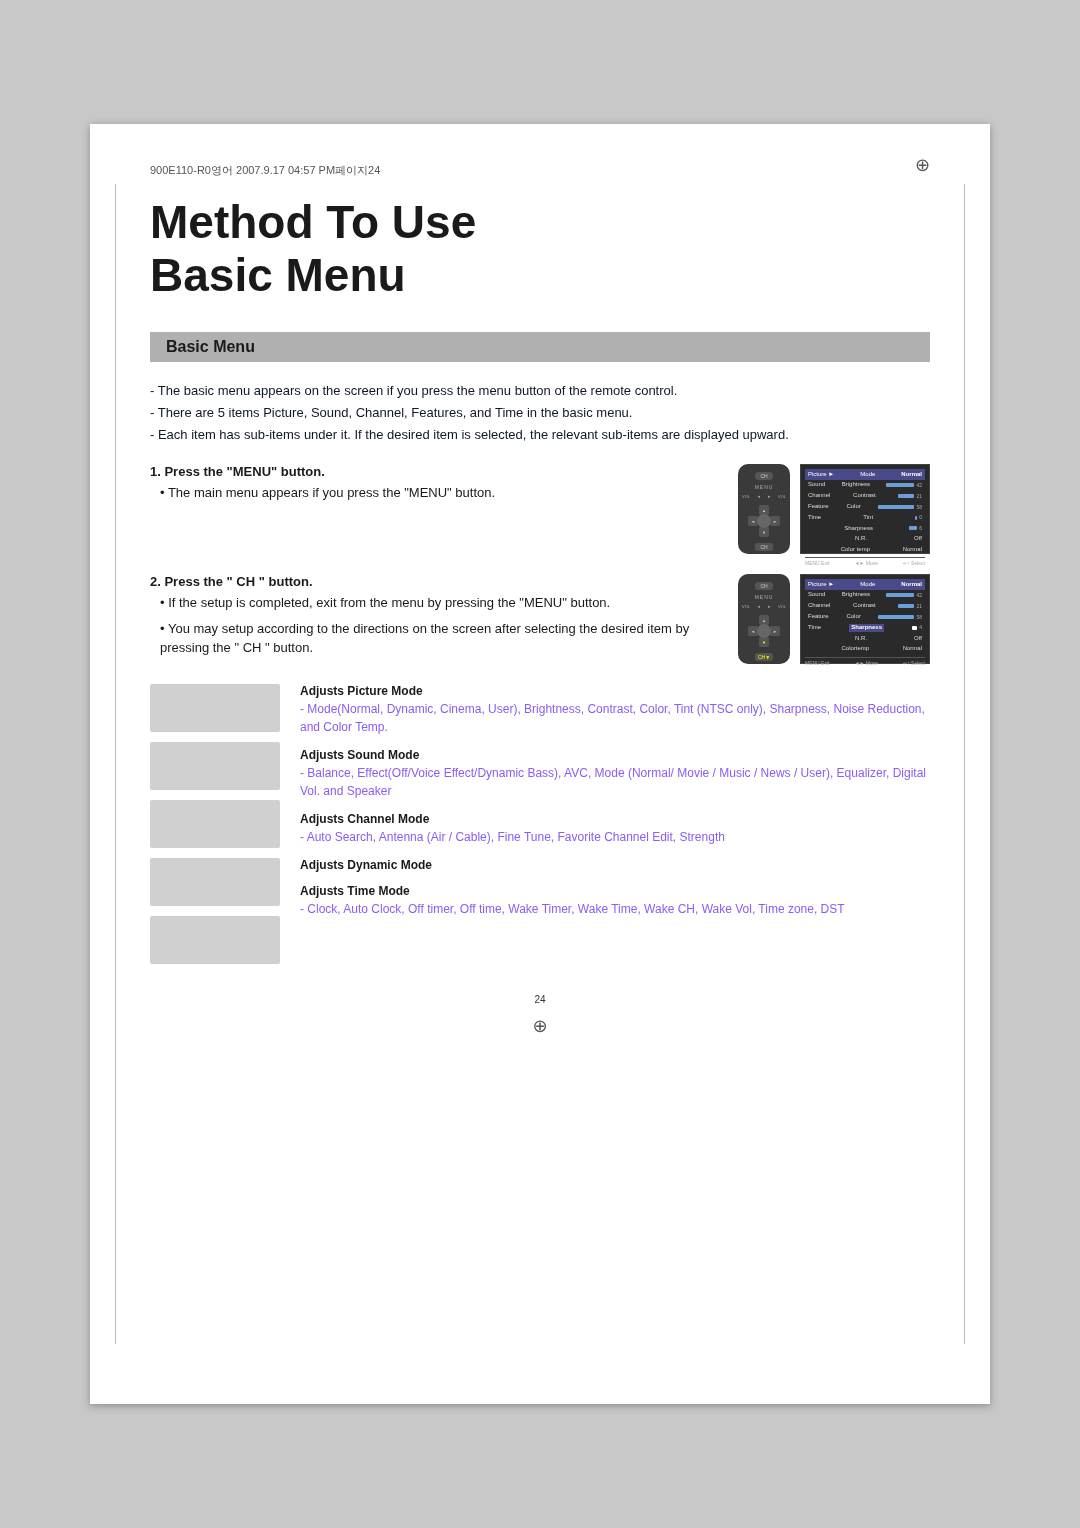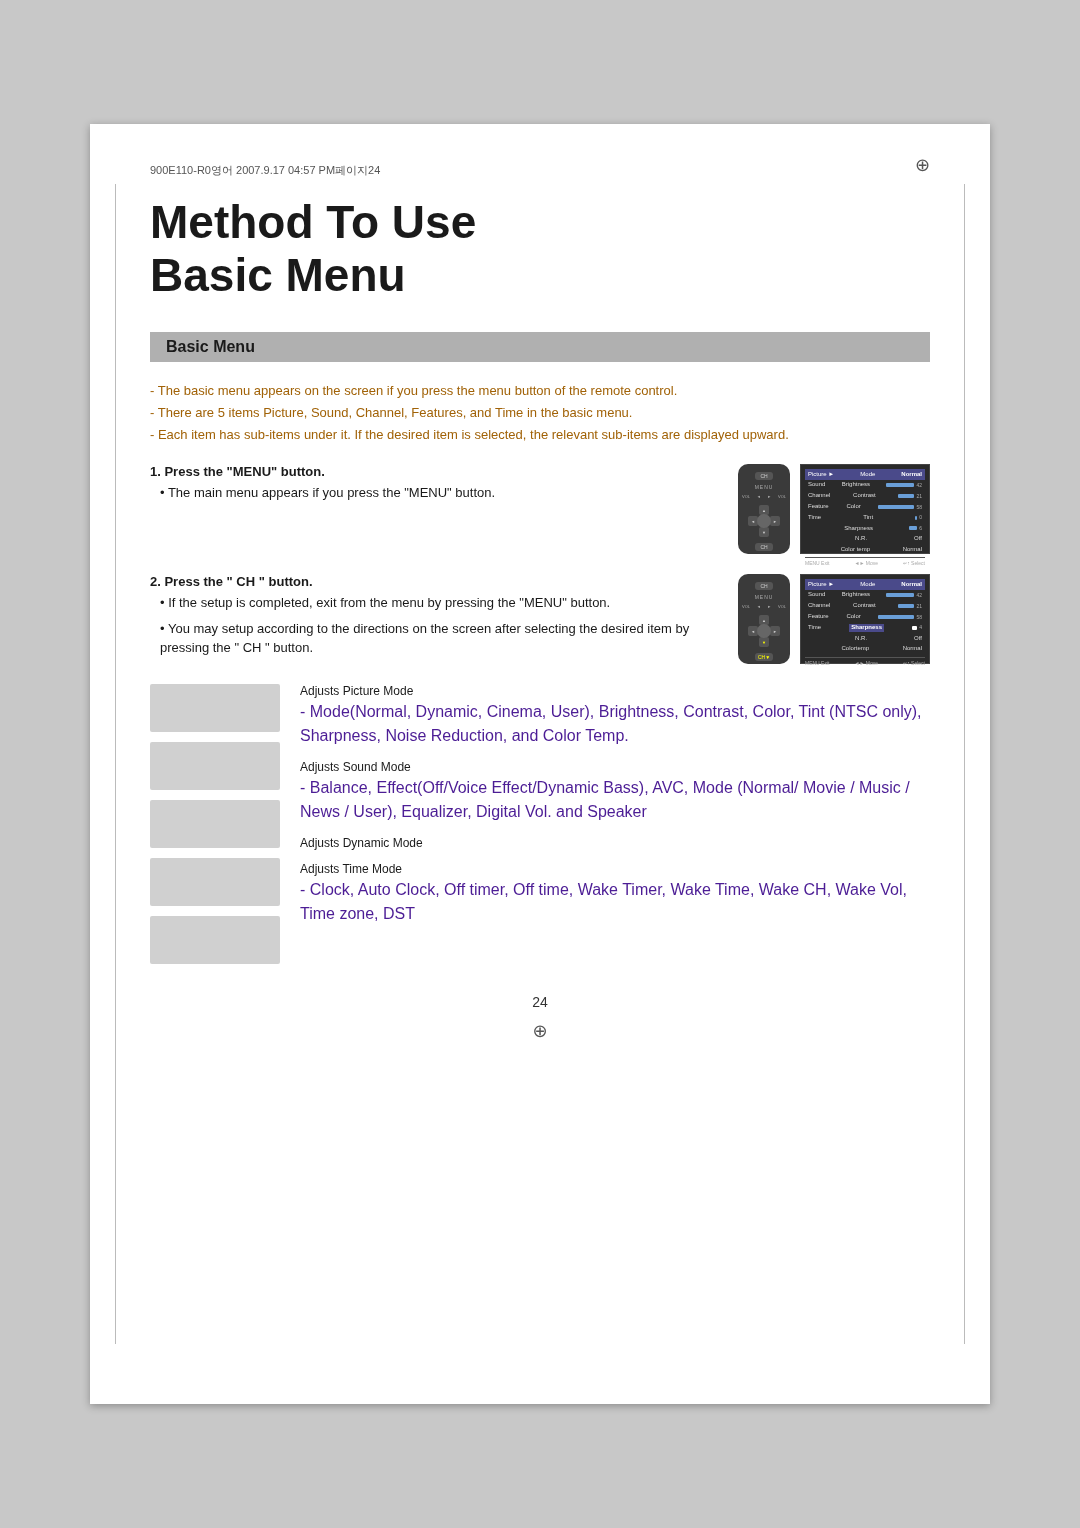--- a/index.html
+++ b/index.html
@@ -50,21 +50,21 @@
     }
     .section-header-text {
       font-size: 16px;
       font-weight: bold;
       color: #1a1a1a;
     }
     .intro-list {
       margin-bottom: 18px;
       font-size: 13px;
       line-height: 1.7;
-      color: #a16207;
+      color: #0f172a;
     }
     .step-heading {
       font-size: 13px;
       font-weight: bold;
       margin-bottom: 4px;
       color: #1a1a1a;
     }
     .step-bullet {
       font-size: 13px;
       color: #1a1a1a;
@@ -223,32 +223,32 @@
       border-radius: 2px;
     }
     .features-text-col {
       flex: 1;
     }
     .feature-entry {
       margin-bottom: 12px;
     }
     .feature-title {
       font-size: 12px;
-      font-weight: normal;
+      font-weight: bold;
       color: #1a1a1a;
       margin-bottom: 2px;
     }
     .feature-desc {
-      font-size: 16px;
-      color: #4c1d95;
+      font-size: 12px;
+      color: #8b5cf6;
       line-height: 1.5;
     }
     .page-number {
       text-align: center;
-      font-size: 14px;
+      font-size: 10px;
       color: #333;
       margin-top: 30px;
     }
     .crosshair-bottom {
       display: flex;
       justify-content: center;
       margin-top: 10px;
     }
     .side-margin-line-left {
       position: absolute;
@@ -508,20 +508,24 @@
     <div class="features-text-col">
       <div class="feature-entry">
         <div class="feature-title">Adjusts Picture Mode</div>
         <div class="feature-desc">- Mode(Normal, Dynamic, Cinema, User), Brightness, Contrast, Color, Tint (NTSC only), Sharpness, Noise Reduction, and Color Temp.</div>
       </div>
       <div class="feature-entry">
         <div class="feature-title">Adjusts Sound Mode</div>
         <div class="feature-desc">- Balance, Effect(Off/Voice Effect/Dynamic Bass), AVC, Mode (Normal/ Movie / Music / News / User), Equalizer, Digital Vol. and Speaker</div>
       </div>
       <div class="feature-entry">
+        <div class="feature-title">Adjusts Channel Mode</div>
+        <div class="feature-desc">- Auto Search, Antenna (Air / Cable), Fine Tune, Favorite Channel Edit, Strength</div>
+      </div>
+      <div class="feature-entry">
         <div class="feature-title">Adjusts Dynamic Mode</div>
       </div>
       <div class="feature-entry">
         <div class="feature-title">Adjusts Time Mode</div>
         <div class="feature-desc">- Clock, Auto Clock, Off timer, Off time, Wake Timer, Wake Time, Wake CH, Wake Vol, Time zone, DST</div>
       </div>
     </div>
   </div>
 
   <div class="page-number">24</div>

